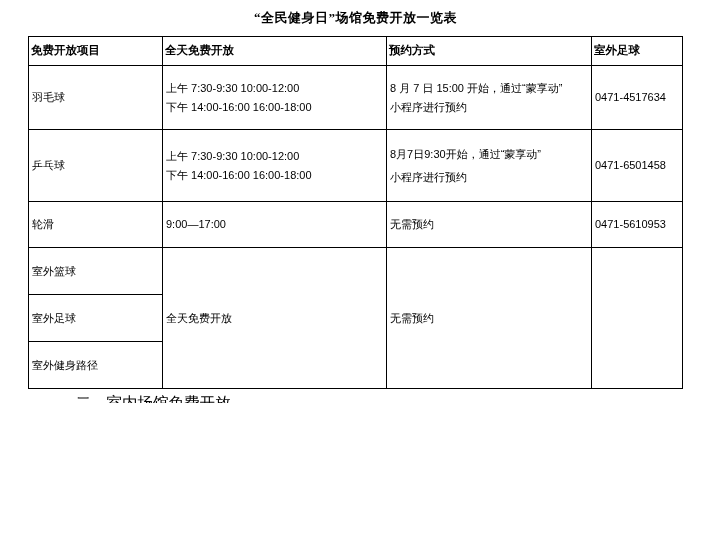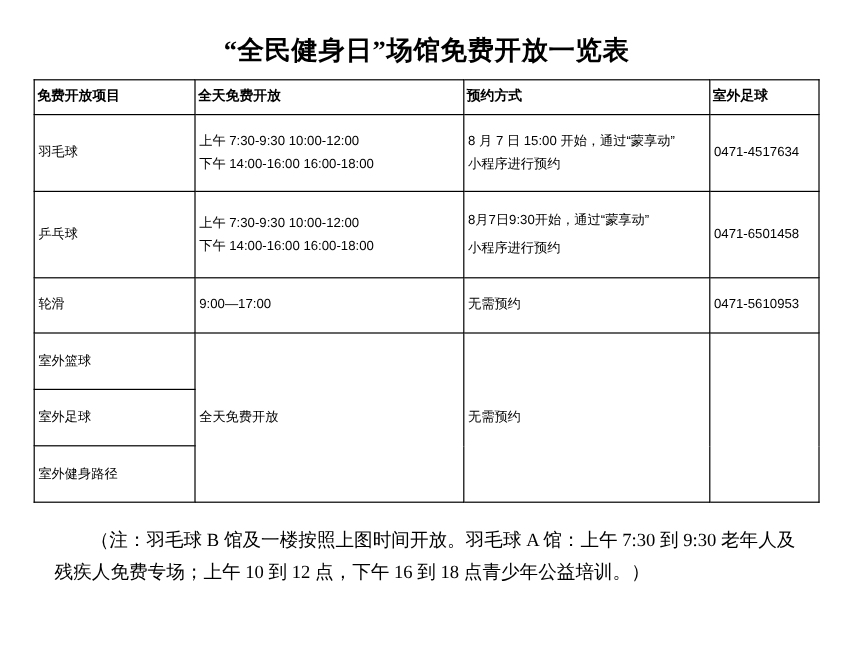--- a/index.html
+++ b/index.html
@@ -15,27 +15,26 @@
     color: #000000;
   }
   .page {
     position: relative;
     width: 711px;
     height: 544px;
     box-sizing: border-box;
   }
   .doc-title {
     text-align: center;
-    font-size: 22px;
+    font-size: 13px;
     font-weight: bold;
     letter-spacing: 0.5px;
     padding-top: 9px;
     padding-bottom: 9px;
     font-family: "Liberation Serif", "DejaVu Serif", serif;
-    margin-top: 18px;
   }
   table.venue-table {
     border-collapse: collapse;
     width: 634px;
     margin: 0 auto;
     table-layout: fixed;
   }
   table.venue-table td, table.venue-table th {
     border: 1px solid #000000;
     vertical-align: middle;
@@ -148,16 +147,16 @@
         <td>室外足球</td>
       </tr>
 
       <tr class="row-small">
         <td>室外健身路径</td>
       </tr>
 
     </tbody>
   </table>
 
-  <div class="note">（注：羽毛球 B 馆及一楼按照上图时间开放。羽毛球 A 馆：上午 7:30 到 9:30 老年人及残疾人免费专场；上午 10 到 12 点，下午 16 到 18 点青少年公益培训。）</div>
 
+  <div class="note-clip">二、室内场馆免费开放</div>
 
 </div>
 
 </body></html>

